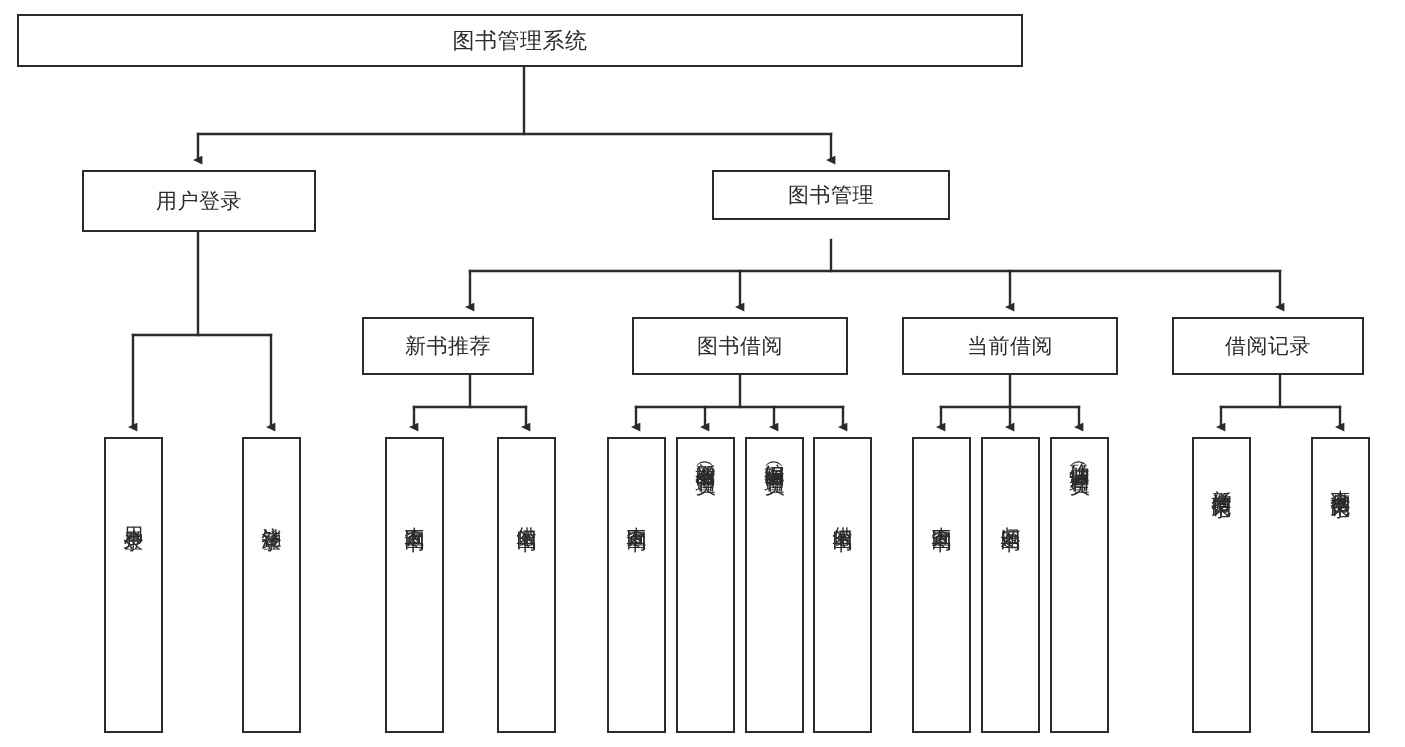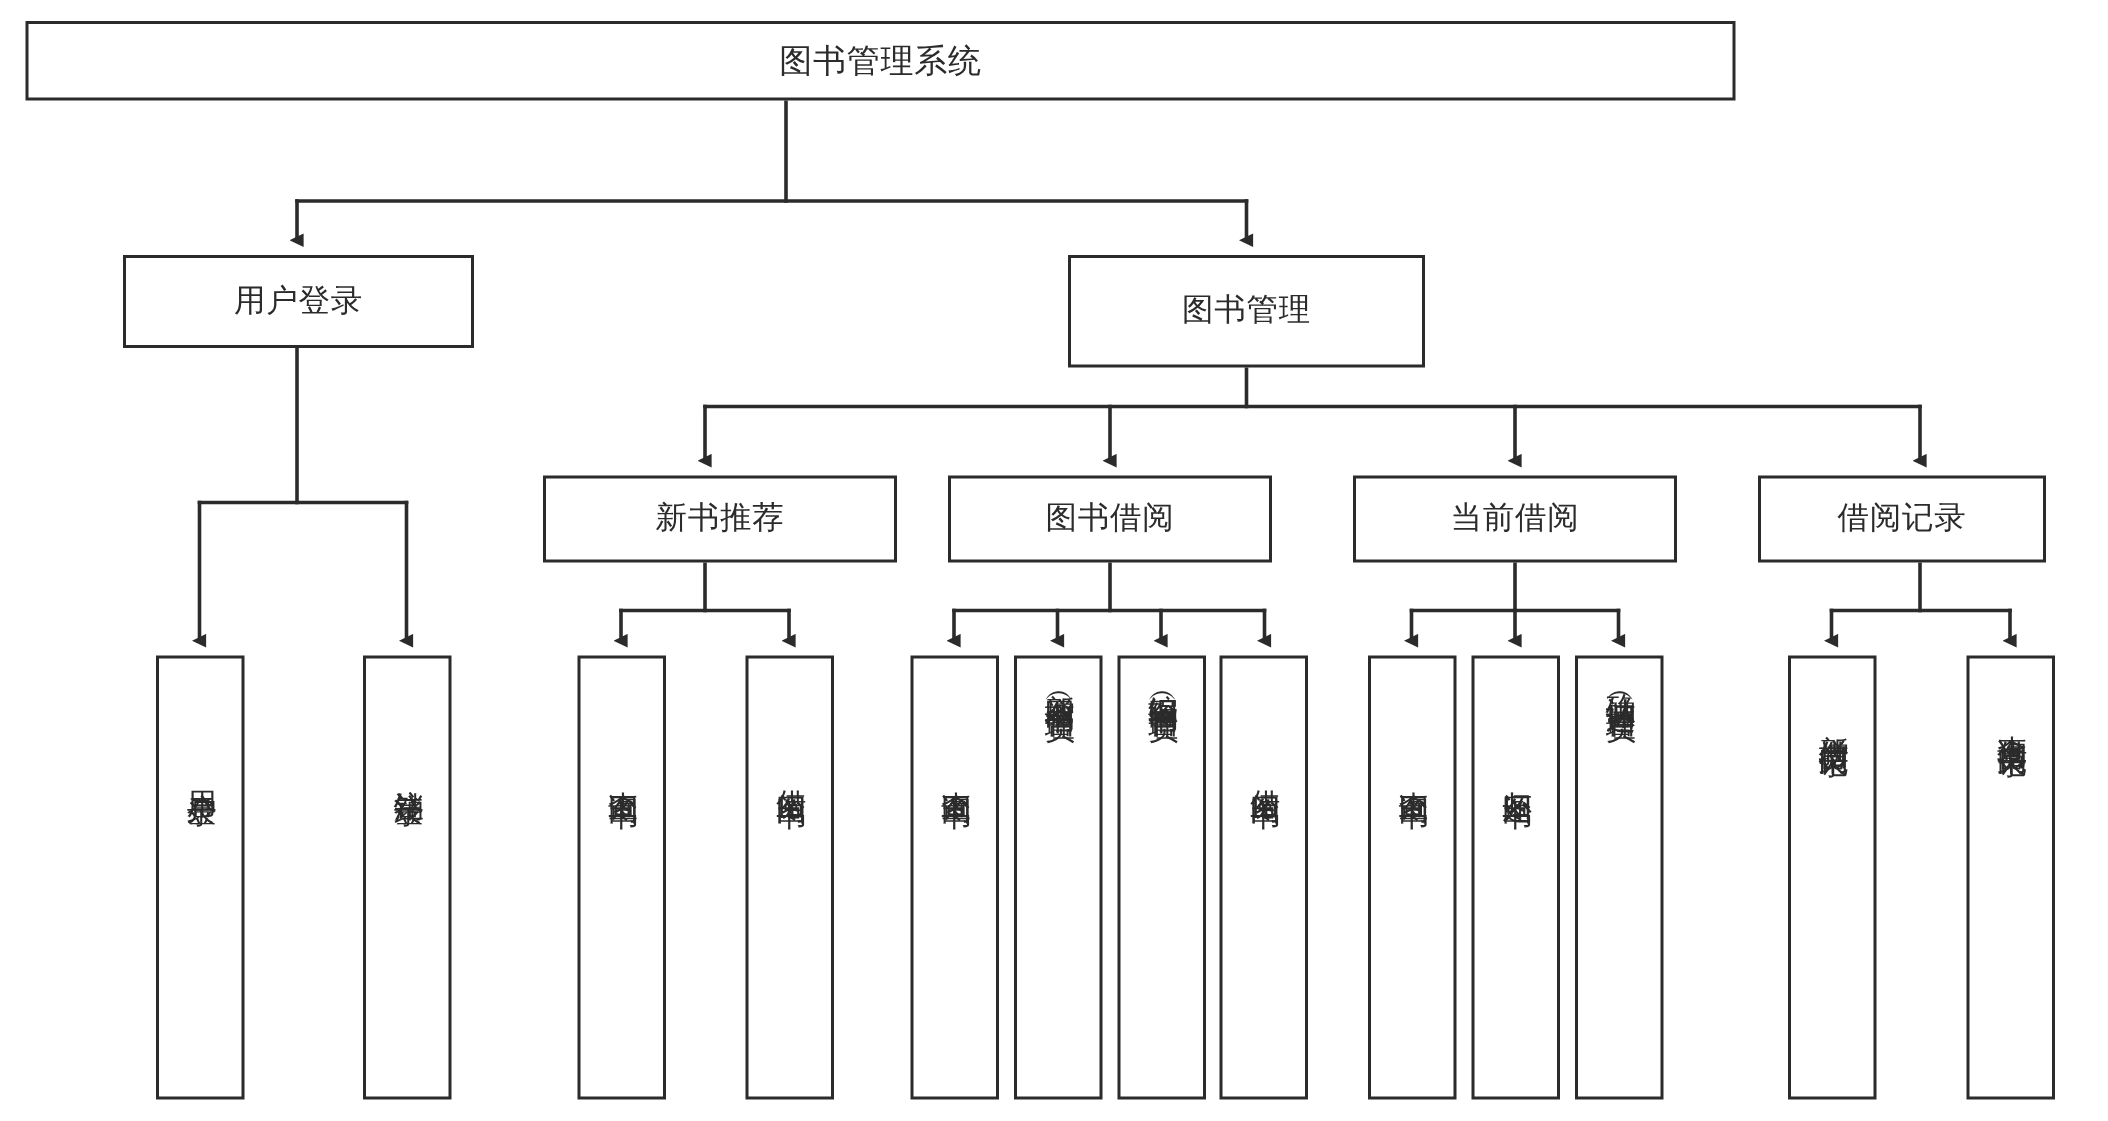--- a/index.html
+++ b/index.html
@@ -113,32 +113,32 @@
       <path d="M1010,407 L1010,427" marker-end="url(#arrow)"></path>
       <path d="M1079,407 L1079,427" marker-end="url(#arrow)"></path>
 
       <path d="M1280,375 L1280,407"></path>
       <path d="M1221,407 L1340,407"></path>
       <path d="M1221,407 L1221,427" marker-end="url(#arrow)"></path>
       <path d="M1340,407 L1340,427" marker-end="url(#arrow)"></path>
     </g>
   </svg>
 
-  <div class="node horizontal root" style="left:17px; top:14px; width:1140px; height:53px;">
+  <div class="node horizontal root" style="left:17px; top:14px; width:1006px; height:53px;">
     <span class="label">图书管理系统</span>
   </div>
 
   <div class="node horizontal" style="left:82px; top:170px; width:234px; height:62px;">
     <span class="label">用户登录</span>
   </div>
-  <div class="node horizontal" style="left:712px; top:170px; width:238px; height:75px;">
+  <div class="node horizontal" style="left:712px; top:170px; width:238px; height:50px;">
     <span class="label">图书管理</span>
   </div>
 
-  <div class="node horizontal" style="left:362px; top:317px; width:236px; height:58px;">
+  <div class="node horizontal" style="left:362px; top:317px; width:172px; height:58px;">
     <span class="label">新书推荐</span>
   </div>
   <div class="node horizontal" style="left:632px; top:317px; width:216px; height:58px;justify-content:center;">
     <span class="label">图书借阅</span>
   </div>
   <div class="node horizontal" style="left:902px; top:317px; width:216px; height:58px;">
     <span class="label">当前借阅</span>
   </div>
   <div class="node horizontal" style="left:1172px; top:317px; width:192px; height:58px;">
     <span class="label">借阅记录</span>

